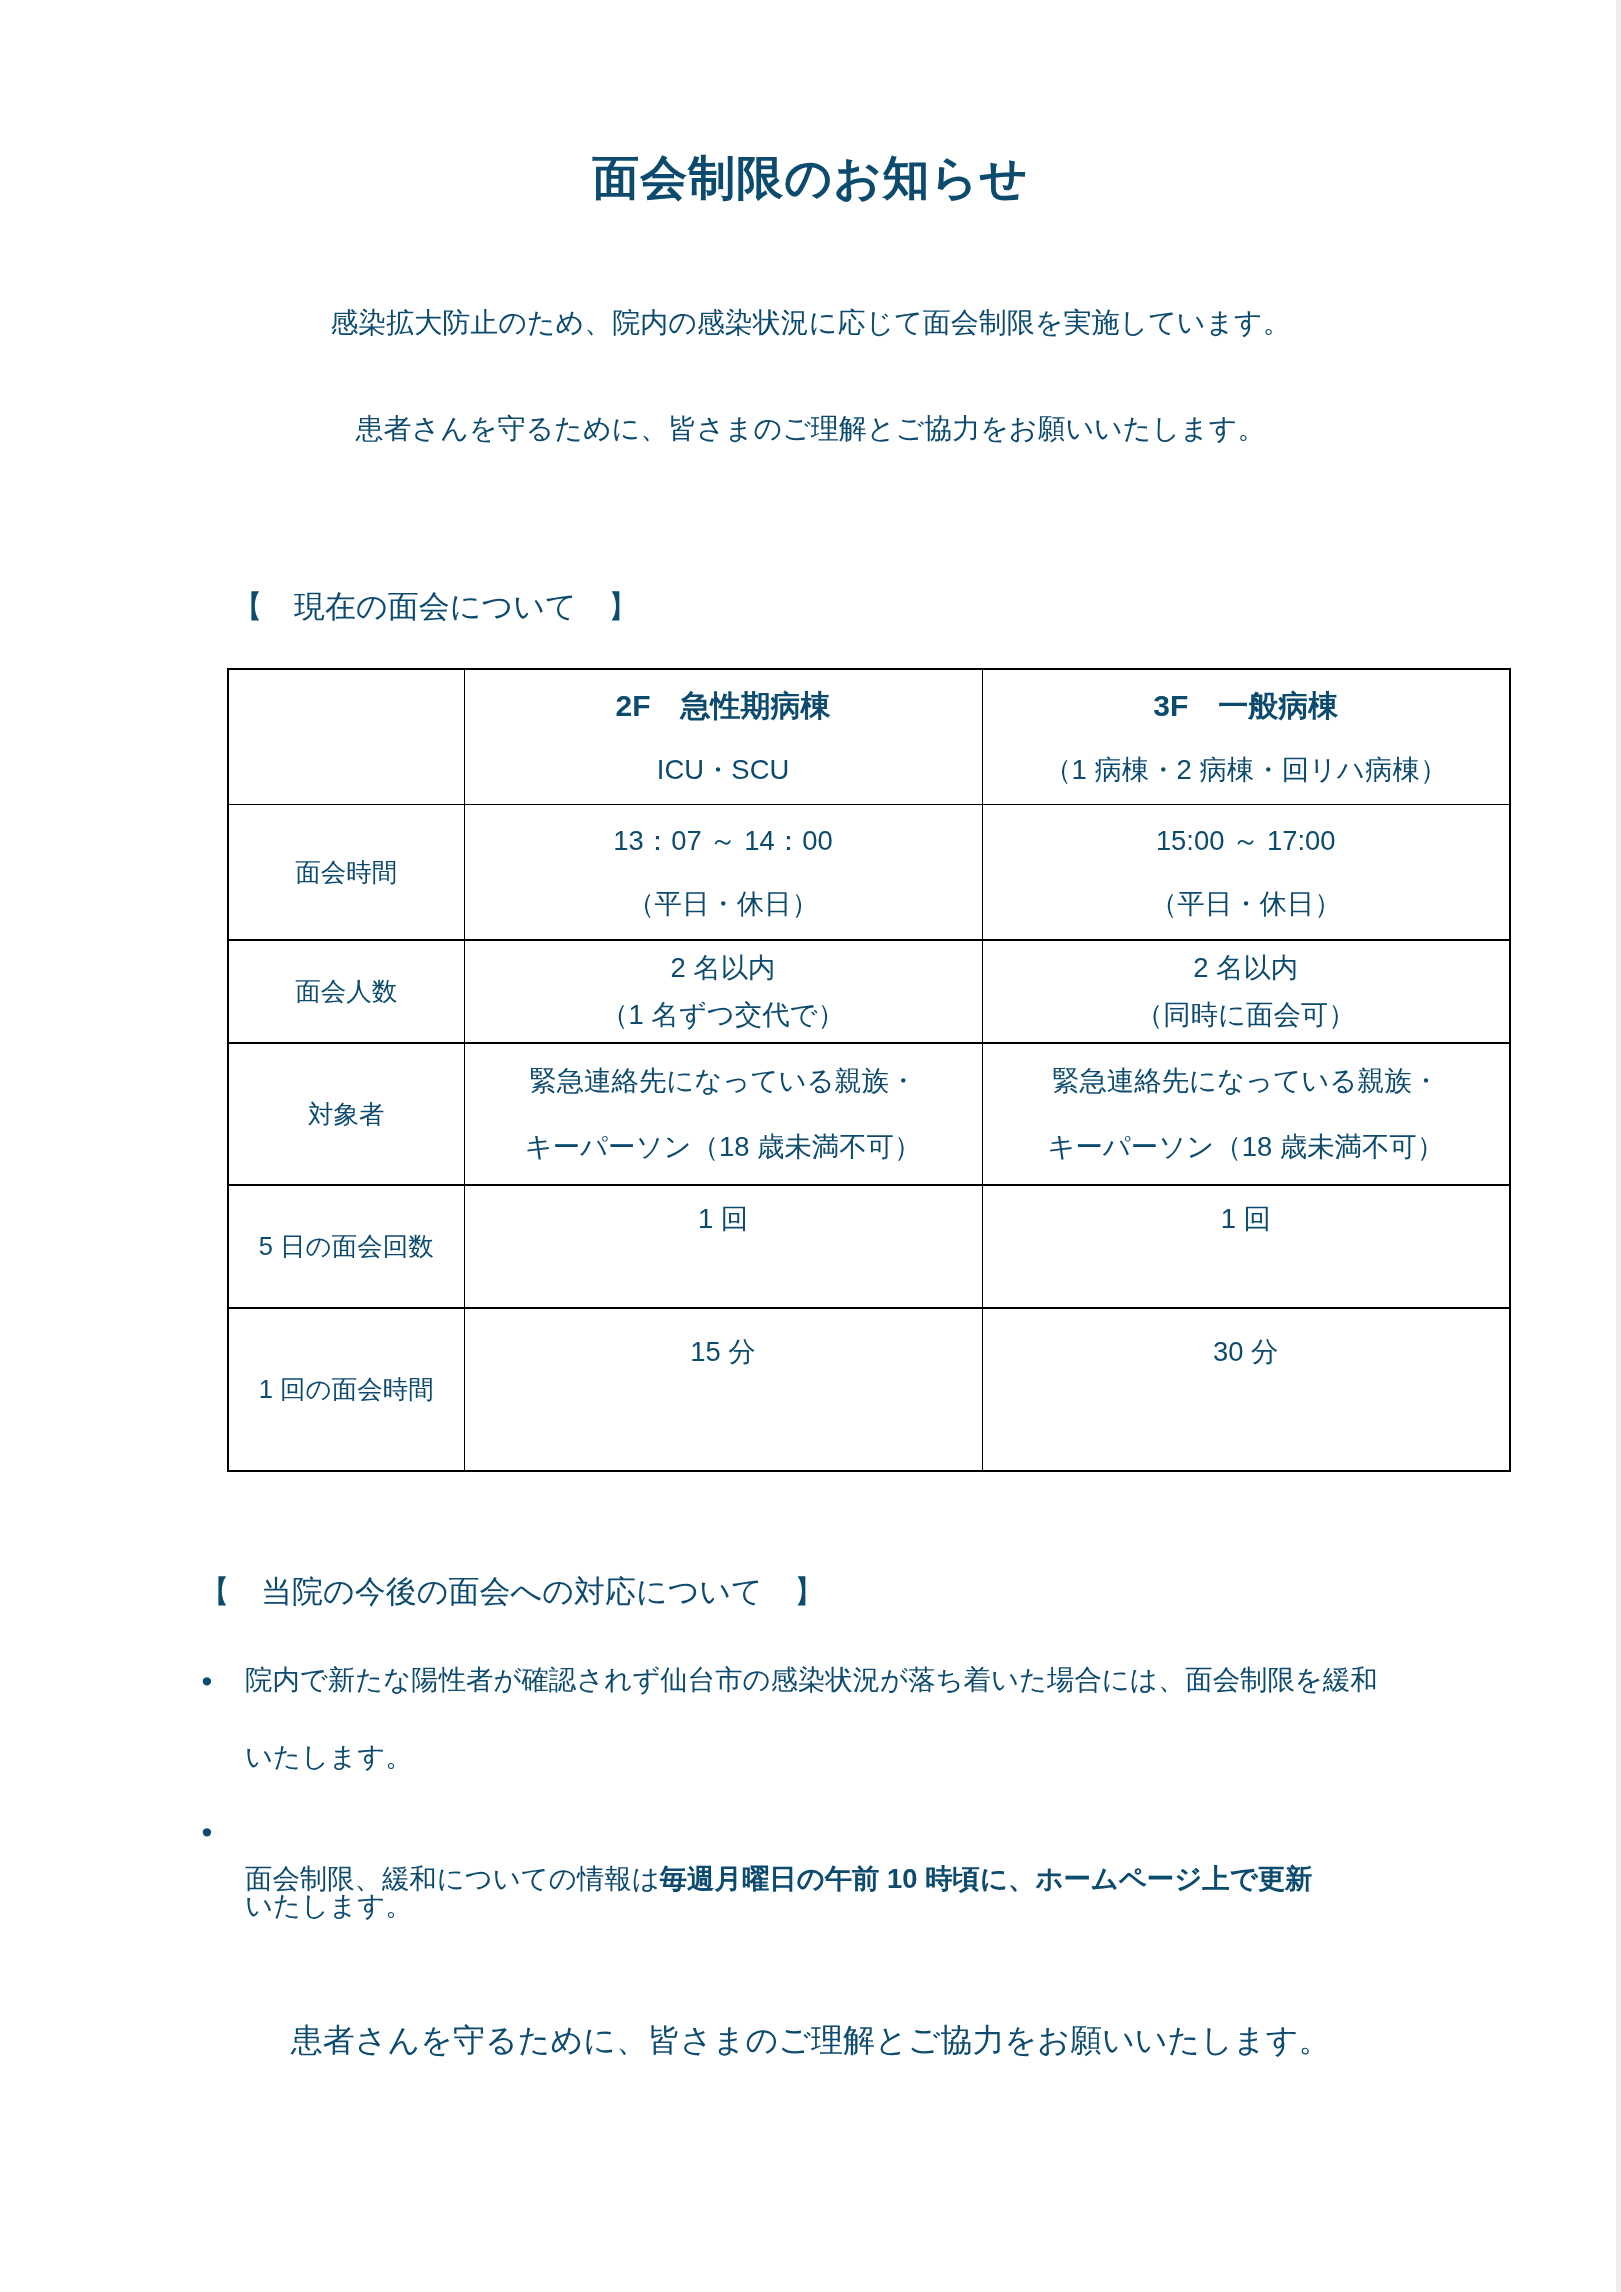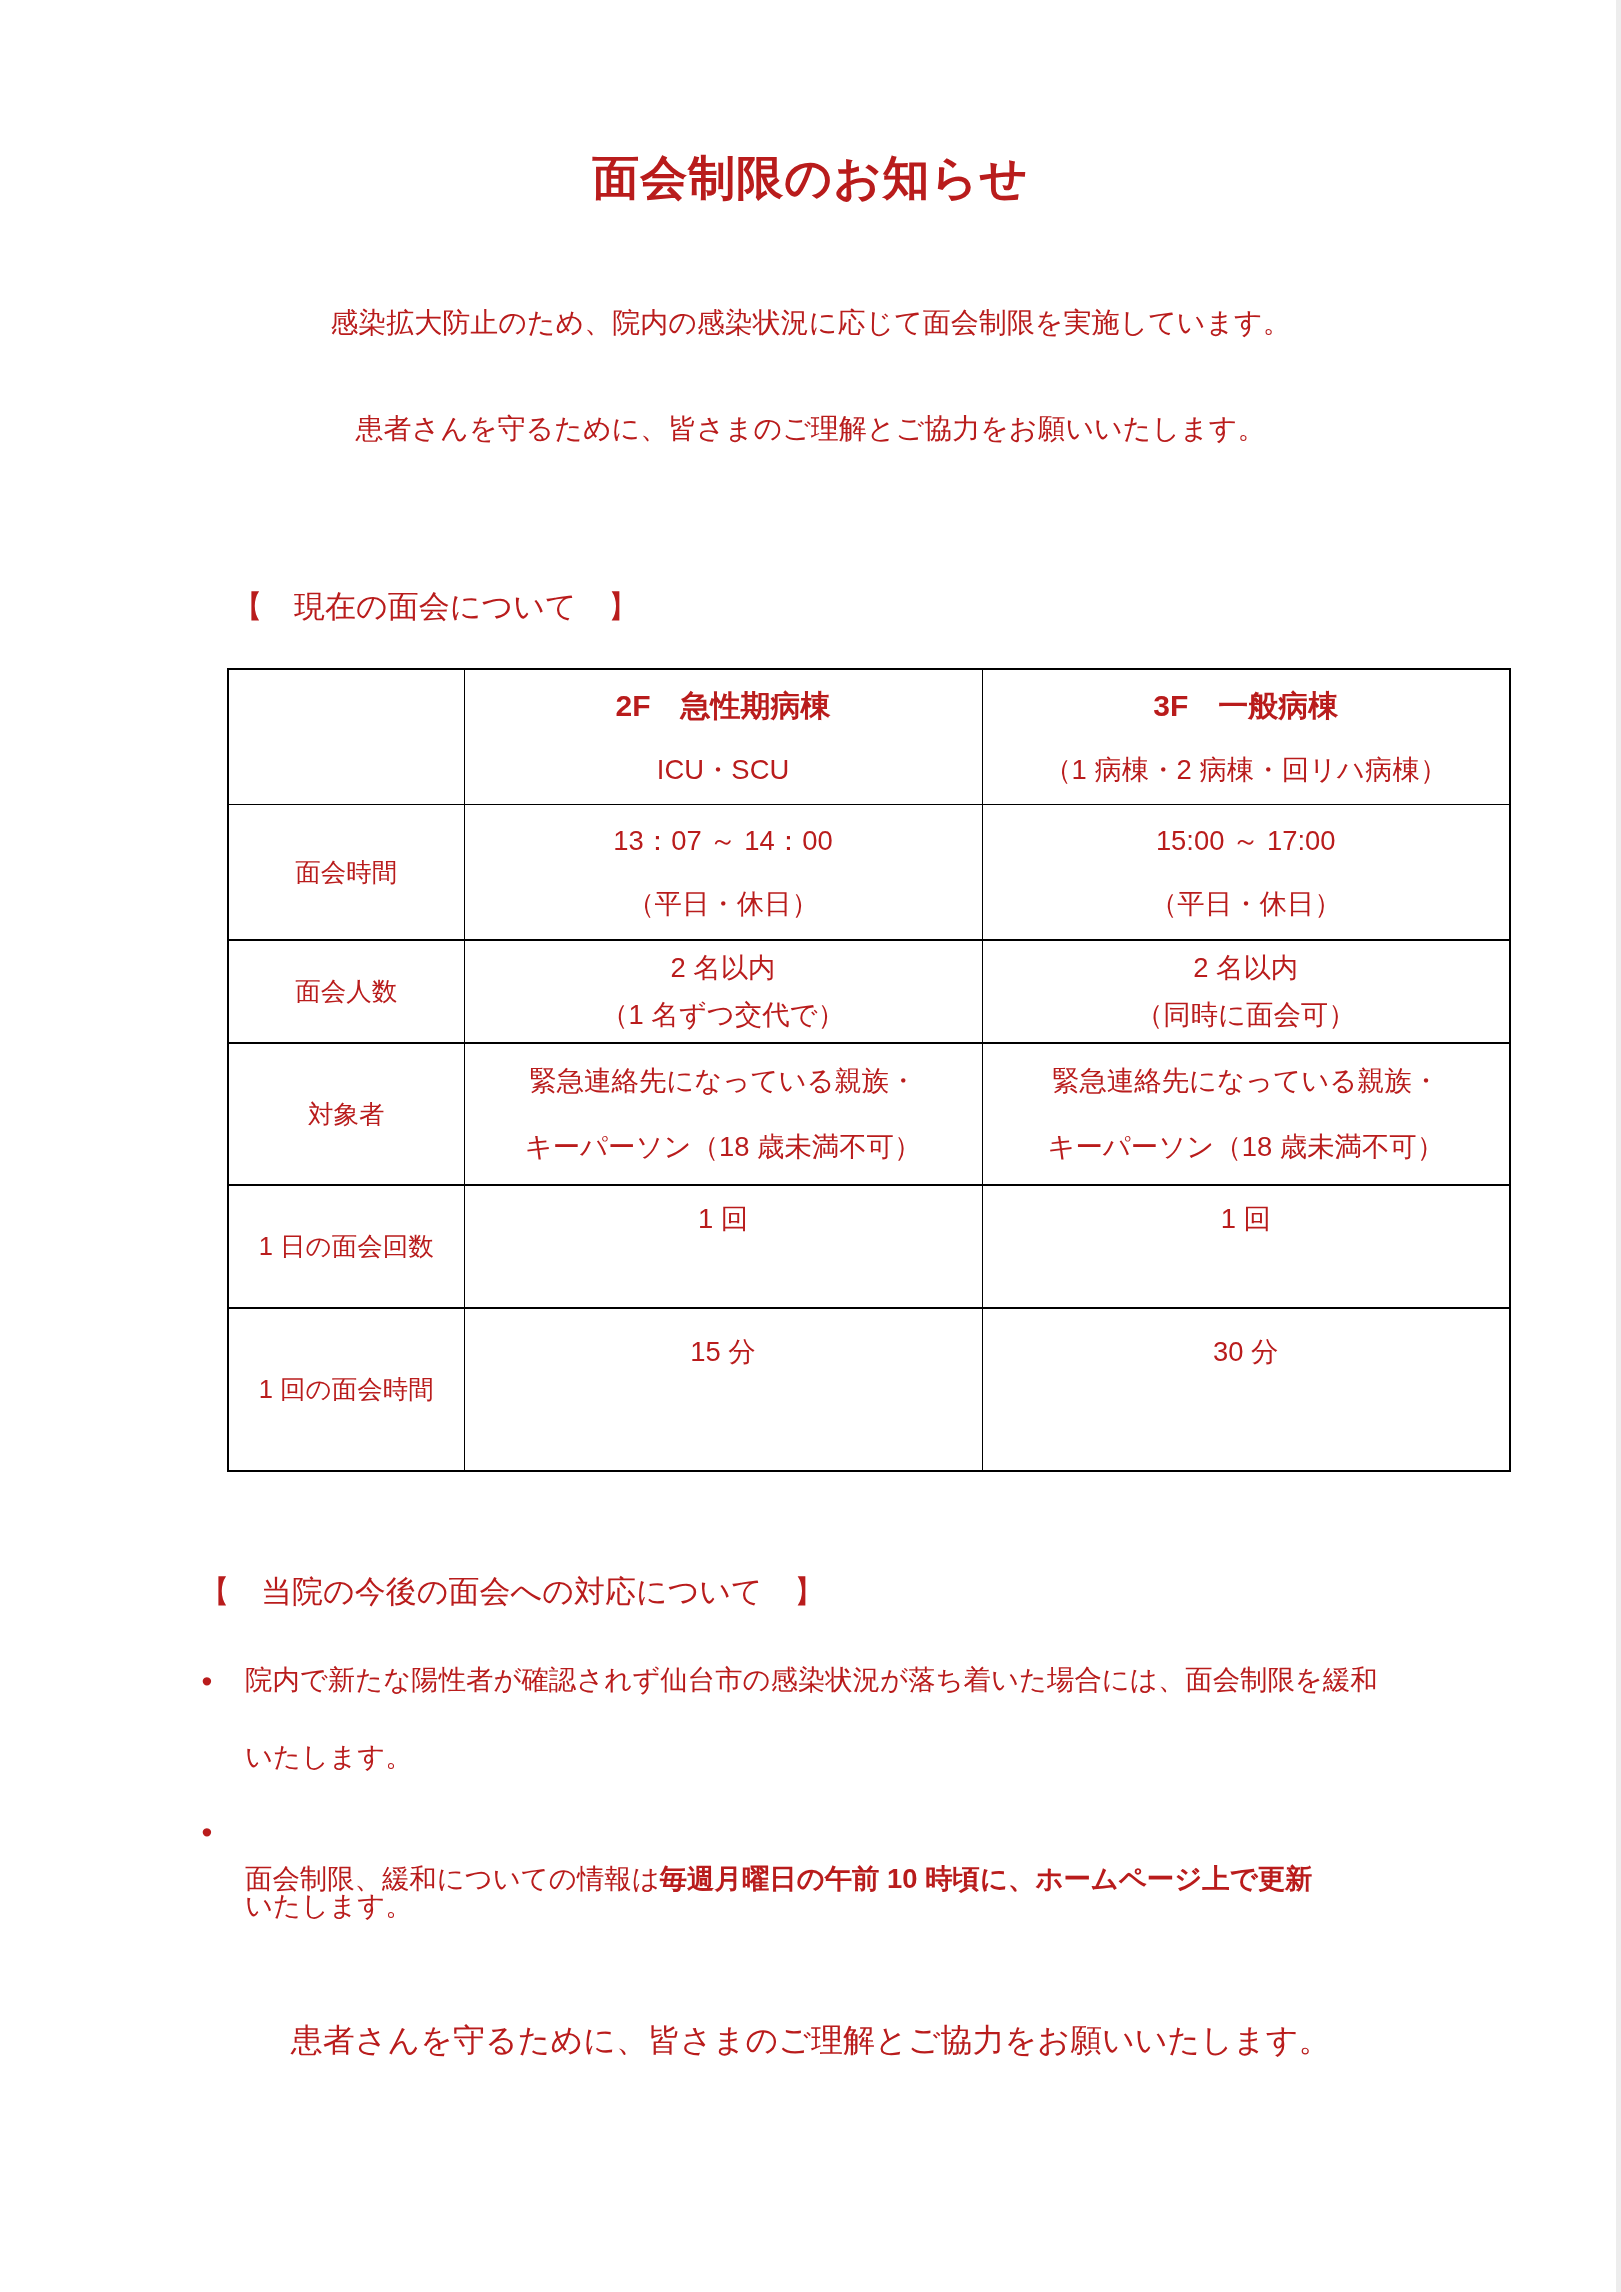--- a/index.html
+++ b/index.html
@@ -2,21 +2,21 @@
 <html><head>
 <meta charset="utf-8">
 <title>Document</title>
 <style>
   html,body{margin:0;padding:0;background:#ffffff;}
   .page{
     position:relative;
     width:1621px;
     height:2293px;
     background:#ffffff;
-    color:#b91c1c;
+    color:#0c4a6e;
     font-family:"Liberation Sans","DejaVu Sans",sans-serif;
     overflow:hidden;
   }
   .page-edge{
     position:absolute; right:0; top:0; width:4.9px; height:100%;
     background:#ededed;
   }
   .doc-title{
     position:absolute; top:147px; left:0; width:100%;
     text-align:center; font-size:47px; font-weight:bold; letter-spacing:1px;
@@ -161,21 +161,21 @@
         <td>
           <div class="cell">
             <div class="val">緊急連絡先になっている親族・</div>
             <div class="val">キーパーソン（18 歳未満不可）</div>
           </div>
         </td>
       </tr>
       <tr class="r4 thick">
         <td>
           <div class="cell center">
-                <div class="row-label">1 日の面会回数</div>
+                <div class="row-label">5 日の面会回数</div>
               </div>
         </td>
         <td>
           <div class="cell">
             <div class="val">1 回</div>
             <div class="val"></div>
           </div>
         </td>
         <td>
           <div class="cell">

